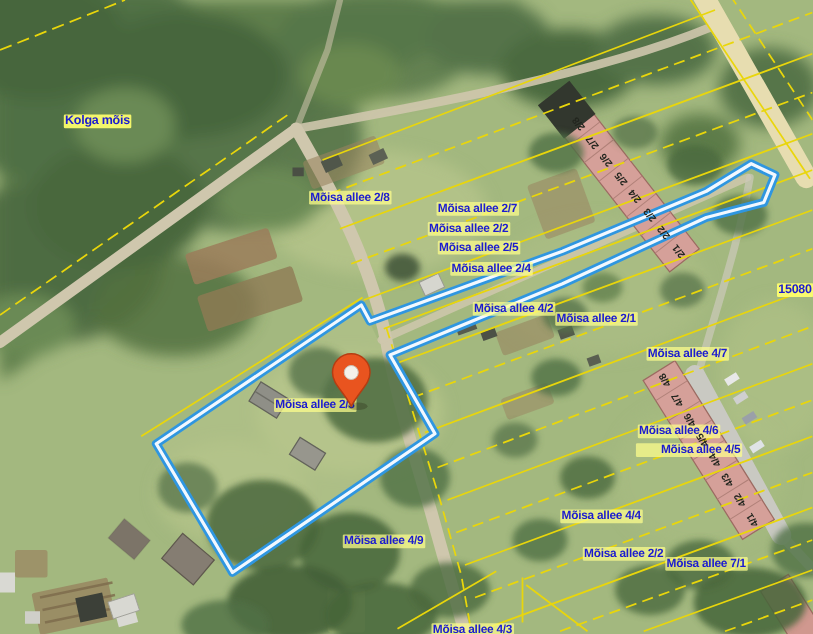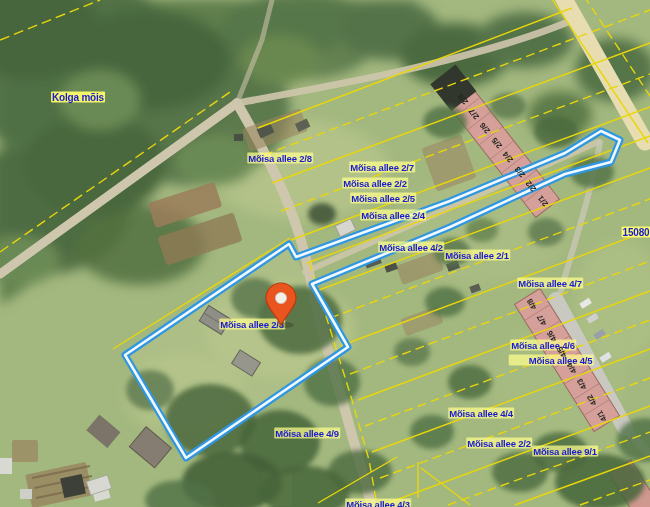--- a/index.html
+++ b/index.html
@@ -231,21 +231,21 @@
       <div class="maplabel" style="left: 383px; top: 198px; text-align: center;">Mõisa allee 2/5</div>
       <div class="maplabel" style="left: 393px; top: 215px;">Mõisa allee 2/4</div>
       <div class="maplabel" style="left: 411px; top: 247px;">Mõisa allee 4/2</div>
       <div class="maplabel" style="left: 477px; top: 255px;">Mõisa allee 2/1</div>
       <div class="maplabel" style="left: 252px; top: 324px;">Mõisa allee 2/3</div>
       <div class="maplabel" style="left: 550px; top: 283px;">Mõisa allee 4/7</div>
       <div class="maplabel" style="left: 543px; top: 345px;">Mõisa allee 4/6</div>
       <div class="maplabel" style="left: 551px; top: 360px; padding-left: 20px;">Mõisa allee 4/5</div>
       <div class="maplabel" style="left: 481px; top: 413px;">Mõisa allee 4/4</div>
       <div class="maplabel" style="left: 499px; top: 443px;">Mõisa allee 2/2</div>
-      <div class="maplabel" style="left: 565px; top: 451px;">Mõisa allee 9/1</div>
+      <div class="maplabel" style="left: 565px; top: 451px;">Mõisa allee 7/1</div>
       <div class="maplabel" style="left: 307px; top: 433px;">Mõisa allee 4/9</div>
       <div class="maplabel" style="left: 378px; top: 504px;">Mõisa allee 4/3</div>
       <div class="maplabel boxed" style="left: 636px; top: 232px;">15080</div>
       <div class="unitlabel" style="left: 463px; top: 99px; transform: translate(-50%, -50%) rotate(-128deg);">2/8</div>
       <div class="unitlabel" style="left: 474px; top: 114px; transform: translate(-50%, -50%) rotate(-128deg);">2/7</div>
       <div class="unitlabel" style="left: 485px; top: 128px; transform: translate(-50%, -50%) rotate(-128deg);">2/6</div>
       <div class="unitlabel" style="left: 497px; top: 143px; transform: translate(-50%, -50%) rotate(-128deg);">2/5</div>
       <div class="unitlabel" style="left: 508px; top: 157px; transform: translate(-50%, -50%) rotate(-128deg);">2/4</div>
       <div class="unitlabel" style="left: 520px; top: 172px; transform: translate(-50%, -50%) rotate(-128deg);">2/3</div>
       <div class="unitlabel" style="left: 531px; top: 186px; transform: translate(-50%, -50%) rotate(-128deg);">2/2</div>

